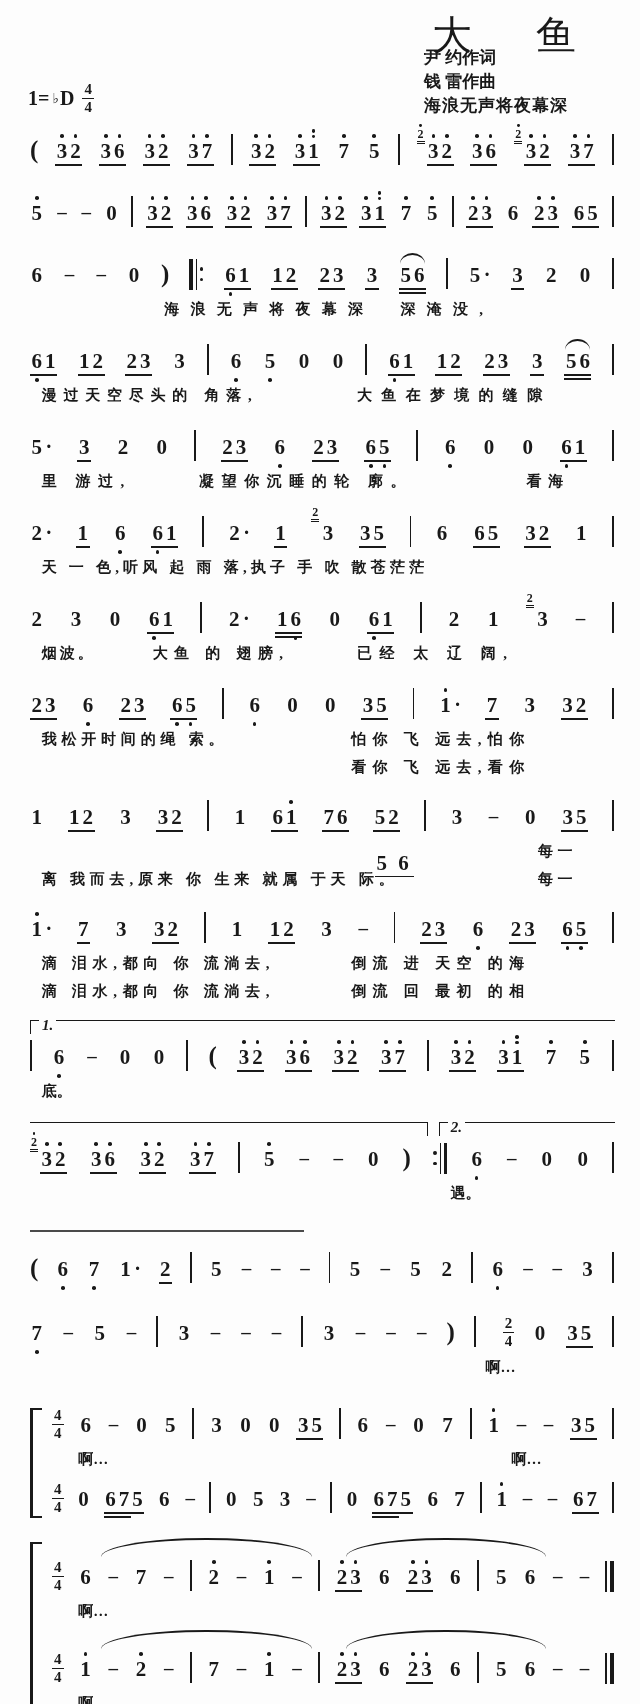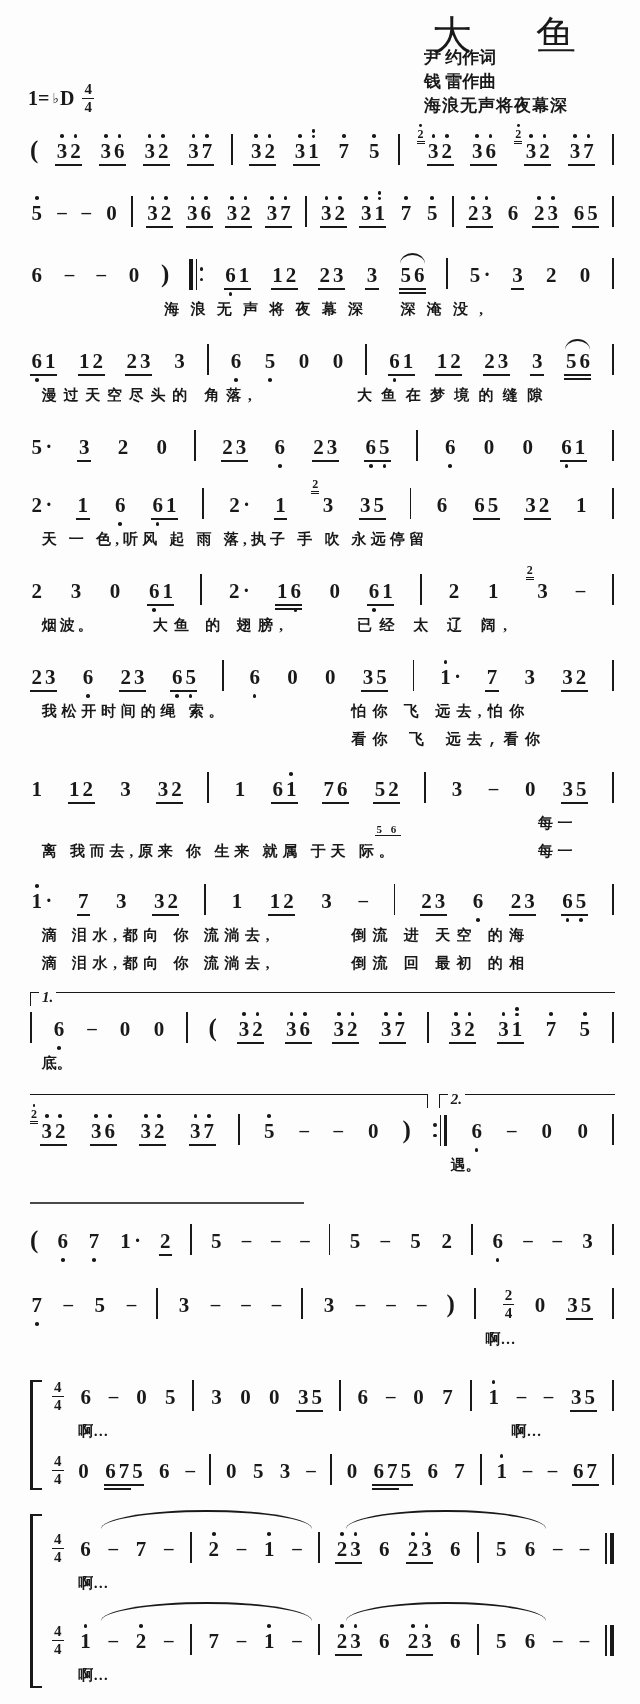--- a/index.html
+++ b/index.html
@@ -55,21 +55,21 @@
   .fin .thick{width:4.2px;height:31px;background:#191919;}
   .tstok{height:44px;display:flex;align-items:center;}
   .grace{display:inline-flex;flex-direction:column;align-items:center;margin:-4px 2px 0 0;}
   .grace .gd{font-size:12px;font-weight:bold;line-height:12px;padding:0 1px 1px 1px;border-bottom:3px double #191919;}
   .grace .gdot{width:2.8px;height:2.8px;border-radius:50%;background:#191919;margin-bottom:1px;}
   .slur{position:absolute;top:1px;left:1px;right:1px;height:9px;border-top:2px solid #191919;
         border-radius:50% 50% 0 0 / 100% 100% 0 0;}
 
   .lyricrow{position:relative;height:26px;margin-top:2px;width:100%;}
   .lyr{position:absolute;top:0;font-size:15px;font-weight:600;white-space:nowrap;letter-spacing:.4em;}
-  .over56{position:absolute;top:-19px;font-size:11px;font-weight:bold;letter-spacing:3px;
+  .over56{position:absolute;top:-19px;font-size:21px;font-weight:bold;letter-spacing:3px;
           border-bottom:1.6px solid #191919;padding:0 2px;font-family:"Liberation Serif",serif;}
 
   .volta{position:absolute;height:13px;border-top:1.8px solid #191919;}
   .volta.tl{border-left:1.8px solid #191919;}
   .volta.tr{border-right:1.8px solid #191919;}
   .volta .vl{position:absolute;left:8px;top:-3px;font-size:15px;font-style:italic;font-weight:bold;
              background:#fdfdfd;padding:0 3px;line-height:15px;}
   .rule{position:absolute;height:2px;background:#4a4a4a;}
   .arc{position:absolute;height:17px;border-top:2.4px solid #191919;
        border-radius:50% 50% 0 0 / 100% 100% 0 0;}
@@ -1032,20 +1032,25 @@
               <span class="ch">
                 <div class="da"></div>
                 <span class="n">1</span>
                 <div class="db"></div>
               </span>
               <div class="ul full"></div>
             </span>
           </span>
           <div class="bar"></div>
         </div>
+        <div class="lyricrow">
+          <span class="lyr" style="left: 2%; letter-spacing: 0.5em;">里 游过,</span>
+          <span class="lyr" style="left: 29%; letter-spacing: 0.5em;">凝望你沉睡的轮 廓。</span>
+          <span class="lyr" style="left: 85%; letter-spacing: 0.45em;">看海</span>
+        </div>
       </div>
       <div class="system" style="margin-bottom: 12px;">
         <div class="noterow">
           <span class="tok">
             <span class="grp">
               <span class="ch">
                 <div class="da"></div>
                 <span class="n">2</span>
                 <div class="db"></div>
               </span>
@@ -1183,21 +1188,21 @@
               <span class="ch">
                 <div class="da"></div>
                 <span class="n">1</span>
                 <div class="db"></div>
               </span>
             </span>
           </span>
           <div class="bar"></div>
         </div>
         <div class="lyricrow">
-          <span class="lyr" style="left: 2%; letter-spacing: 0.28em;">天 一 色,听风 起 雨 落,执子 手 吹 永远停留</span>
+          <span class="lyr" style="left: 2%; letter-spacing: 0.28em;">天 一 色,听风 起 雨 落,执子 手 吹 散苍茫茫</span>
         </div>
       </div>
       <div class="system" style="margin-bottom: 12px;">
         <div class="noterow">
           <span class="tok">
             <span class="grp">
               <span class="ch">
                 <div class="da"></div>
                 <span class="n">2</span>
                 <div class="db"></div>
@@ -1488,21 +1493,21 @@
               <div class="ul full"></div>
             </span>
           </span>
           <div class="bar"></div>
         </div>
         <div class="lyricrow">
           <span class="lyr" style="left: 2%; letter-spacing: 0.32em;">我松开时间的绳 索。</span>
           <span class="lyr" style="left: 55%; letter-spacing: 0.42em;">怕你 飞 远去,怕你</span>
         </div>
         <div class="lyricrow">
-          <span class="lyr" style="left: 55%; letter-spacing: 0.42em; font-family: Liberation Mono, monospace;">看你 飞 远去,看你</span>
+          <span class="lyr" style="left: 55%; letter-spacing: 0.42em;">看你 飞 远去,看你</span>
         </div>
       </div>
       <div class="system" style="margin-bottom: 10px;">
         <div class="noterow">
           <span class="tok">
             <span class="grp">
               <span class="ch">
                 <div class="da"></div>
                 <span class="n">1</span>
                 <div class="db"></div>

